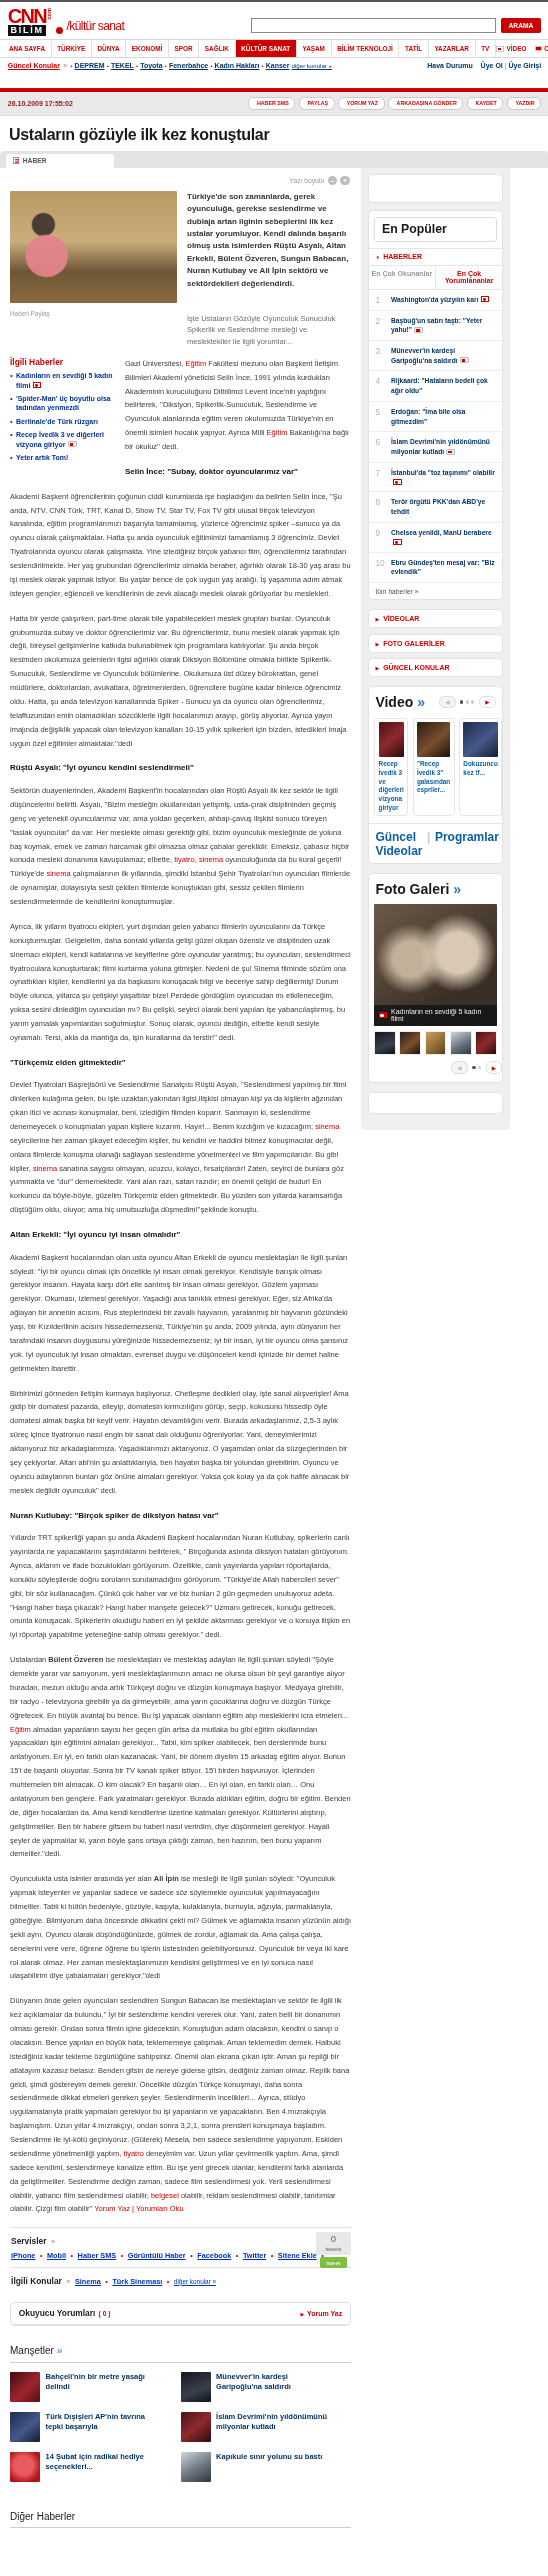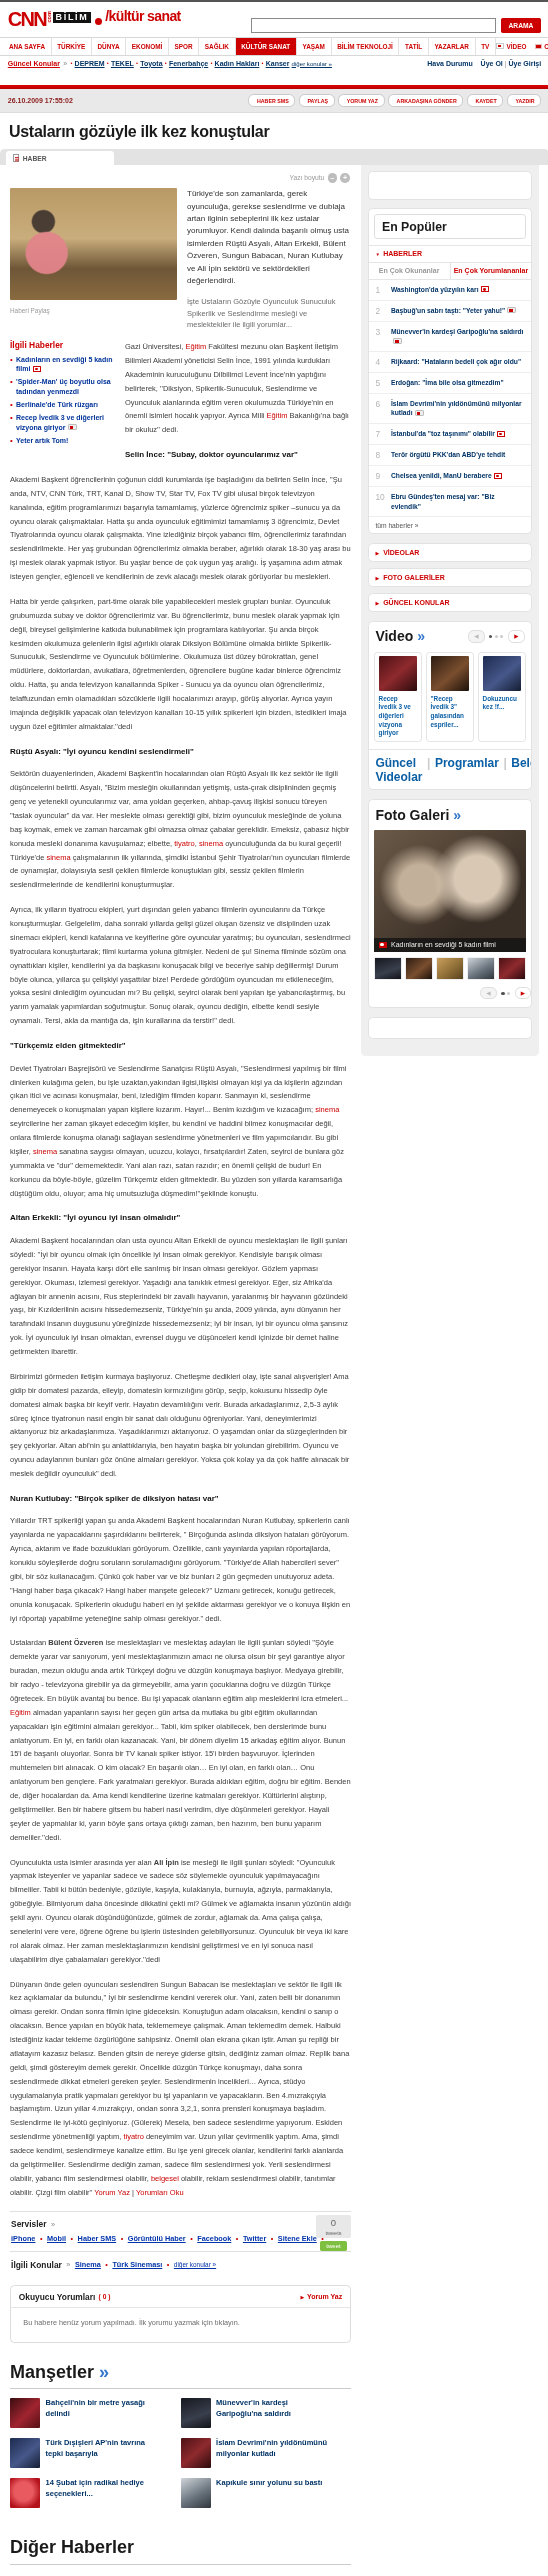--- a/index.html
+++ b/index.html
@@ -6,24 +6,24 @@
   html,body{background:#fff}
   body{font-family:"Liberation Sans","DejaVu Sans",sans-serif;color:#404040;width:549px;margin:0 auto;font-size:7.3px}
   a,.lnk{cursor:pointer;text-decoration:none}
   .page{width:549px;position:relative}
   .topstrip{height:2.2px;background:#555}
   
   .header{display:flex;align-items:flex-start;padding:5.6px 7.8px 3.3px 7.8px}
   .logoblock{display:flex;align-items:flex-end;gap:3.3px}
   .cnn{color:#cc0000;font-weight:bold;font-size:20px;letter-spacing:-1.7px;line-height:.8}
   .com{color:#cc0000;font-weight:bold;font-size:5.6px;writing-mode:vertical-rl;transform:rotate(180deg);line-height:1;margin-bottom:1.1px}
-  .cnnstack{display:flex;flex-direction:row;align-items:flex-start}
+  .cnnstack{display:flex;flex-direction:column;align-items:flex-start}
   .turk{background:#111;color:#fff;font-weight:bold;font-size:9px;letter-spacing:1.7px;padding:0.6px 2.8px;margin-top:1.1px}
   .reddot{width:7.3px;height:7.3px;border-radius:50%;background:#cc0000;margin-bottom:1.7px}
-  .section-name{color:#cc0000;font-weight:bold;font-size:14px;margin-bottom:3px;letter-spacing:-0.6px}
+  .section-name{color:#cc0000;font-weight:normal;font-size:12px;margin-bottom:3px;letter-spacing:-0.6px}
   .searcharea{margin-left:auto;display:flex;gap:4.5px;align-items:center;margin-top:10px}
   .searchbox{width:245px;height:15.6px;border:1.1px solid #8a8a8a;background:#fff;padding:0 3.3px;font-size:7.3px}
   .btn-arama{background:#cc0000;color:#fff;font-weight:bold;font-size:6.7px;border:0;border-radius:1.7px;height:15.6px;padding:0 7.8px;cursor:pointer}
   
   .mainnav{display:flex;align-items:stretch;border-top:0.6px solid #d8d8d8;border-bottom:0.6px solid #d8d8d8;height:19px;padding:0 3.3px}
   .mainnav ul{display:flex;list-style:none}
   .mainnav li{display:flex;align-items:center;padding:0 5.6px;border-right:0.6px solid #e2e2e2;color:#cc0000;font-weight:bold;font-size:6.4px;cursor:pointer;white-space:nowrap}
   .mainnav li.active{background:#cc0000;color:#fff}
   .navright{margin-left:auto;display:flex;align-items:center;gap:9px;padding-right:2.2px}
   .navright .nri{display:flex;align-items:center;gap:2.8px;color:#cc0000;font-weight:bold;font-size:6.4px;cursor:pointer}
@@ -50,37 +50,37 @@
   .pill{background:#fff;border:0.6px solid #c9c9c9;border-radius:5.6px;color:#cc0000;font-size:5.3px;font-weight:bold;padding:2.2px 5.6px;cursor:pointer;display:flex;align-items:center;gap:2.2px;white-space:nowrap}
   
   .pagetitle{font-size:16px;font-weight:bold;color:#1a1a1a;padding:10px 9px 7.8px 9px;letter-spacing:-0.3px}
   .tabstrip{background:#e3e3e3;height:16.7px;display:flex;align-items:flex-end;padding-left:5.6px;border-radius:4.5px 4.5px 0 0}
   .tab{background:#fff;border-radius:3.3px 3.3px 0 0;height:14.5px;display:flex;align-items:center;gap:3.3px;padding:0 67px 0 7.8px;font-size:6.7px;font-weight:bold;color:#555}
   .docicon{width:6.1px;height:7.3px;background:#fff;border:0.6px solid #999;position:relative}
   .docicon:after{content:"";position:absolute;left:1.1px;top:1.1px;width:3.3px;height:0.8px;background:#cc3333;box-shadow:0 1.7px 0 #cc3333,0 3.3px 0 #cc3333}
   
   .contentwrap{display:flex;background:#fff}
   .leftcol{width:361px;padding:3.3px 10px 16.7px 10px}
-  .sidebar{width:178px;background:#efefef;border-radius:0 0 4.5px 4.5px;padding:5.6px 6.7px 9px 6.7px;align-self:flex-start}
+  .sidebar{width:149px;background:#efefef;border-radius:0 0 4.5px 4.5px;padding:5.6px 6.7px 9px 6.7px;align-self:flex-start}
   
   .fsrow{display:flex;justify-content:flex-end;align-items:center;gap:3.3px;color:#999;font-size:6.7px;padding:4.5px 1.1px 5.6px 0}
   .fsbtn{width:9.5px;height:9.5px;border-radius:50%;background:#bdbdbd;color:#fff;font-weight:bold;text-align:center;line-height:9px;font-size:7.3px;cursor:pointer;border:0}
   
   .row1{display:flex;gap:10px}
   .photoblock{width:167px;flex:none}
   .photo{width:167px;height:112px;border-radius:1.1px;background:
     radial-gradient(circle at 22% 58%, rgba(226,132,138,.95) 0 14%, rgba(226,132,138,0) 15%),
     radial-gradient(circle at 20% 30%, rgba(60,50,45,.9) 0 7%, rgba(60,50,45,0) 8%),
     linear-gradient(180deg,#b99a66 0%,#c9ad7c 45%,#6e5637 72%,#8a6b40 100%)}
   .sharerow{display:flex;align-items:center;gap:4.5px;margin-top:5.6px}
   .sharelabel{color:#9a9a9a;font-size:6.4px}
   .sicons{display:flex;gap:1.7px}
   .sic{width:9.5px;height:9.5px;border-radius:1.1px;color:#fff;font-size:6.1px;font-weight:bold;text-align:center;line-height:9.5px;cursor:pointer}
   .intro{flex:1}
-  .lead{font-size:8px;font-weight:normal;color:#333;line-height:1.55;margin-bottom:9px}
+  .lead{font-size:8px;font-weight:bold;color:#333;line-height:1.55;margin-bottom:23px}
   .lead2{font-size:7.5px;color:#6d6d6d;line-height:1.5}
   
   .row2{display:flex;gap:9px;margin-top:10px}
   .related{width:106px;flex:none}
   .related h3{color:#cc0000;font-size:8.4px;margin-bottom:4.5px}
   .related ul{list-style:none}
   .related li{display:flex;gap:3.3px;margin-bottom:3.9px;font-size:7px;line-height:1.35}
   .rbullet{color:#cc0000;font-size:7.8px;line-height:1.2}
   .related a{color:#003399;font-weight:bold}
   .col1blocks{flex:1}
@@ -113,21 +113,21 @@
   
   .combox{border:0.6px solid #ddd;border-radius:4.5px;margin-top:7.8px}
   .comhead{display:flex;align-items:center;padding:5.6px 7.8px;border-bottom:0.6px solid #e5e5e5}
   .comtitle{font-size:8.4px;font-weight:bold;color:#222}
   .comcount{color:#cc0000;font-weight:bold;margin-left:3.3px;font-size:6.7px}
   .comwrite{margin-left:auto;color:#cc0000;font-weight:bold;font-size:7px;cursor:pointer}
   .comwrite:before{content:"▶";font-size:5px;margin-right:2.8px}
   .combody{padding:10px 7.8px 14.5px 12.3px;color:#6d6d6d;font-size:7.3px}
   
   .secblock{margin-top:19px}
-  .sechead{font-size:18px;font-weight:bold;color:#1a1a1a;padding-bottom:5.6px}
+  .sechead{font-size:10px;font-weight:normal;color:#1a1a1a;padding-bottom:5.6px}
   .sechead .arr2{color:#3377cc;cursor:pointer}
   .secline{border-top:0.6px solid #ccc;margin-bottom:9px}
   .mgrid{display:flex;flex-wrap:wrap}
   .mitem{width:50%;display:flex;gap:5.6px;margin-bottom:10px;padding-right:16px}
   .thumb{width:30px;height:30px;flex:none;border-radius:1.1px}
   .mitem a{color:#003366;font-weight:bold;font-size:7.5px;line-height:1.4}
   .tone-a{background:linear-gradient(135deg,#3a0d10,#a02430 55%,#551015)}
   .tone-b{background:linear-gradient(160deg,#15181f,#3a3f4d 60%,#101217)}
   .tone-c{background:linear-gradient(140deg,#1d2b4f,#46588a 55%,#141d33)}
   .tone-d{background:linear-gradient(140deg,#4c1114,#8e2a2e 50%,#2c0a0c)}
@@ -461,21 +461,20 @@
           <button class="tweetbtn">tweet</button>
         </div>
       </div>
 
       <div class="combox">
         <div class="comhead">
           <span class="comtitle">Okuyucu Yorumları</span>
           <span class="comcount">( 0 )</span>
           <span class="comwrite lnk">Yorum Yaz</span>
         </div>
-        <div class="combody">Bu habere henüz yorum yapılmadı. İlk yorumu yazmak için tıklayın.</div>
       </div>
 
       <div class="secblock">
         <div class="sechead"><span>Manşetler</span> <span class="arr2 lnk">»</span></div>
         <div class="secline"></div>
         <div class="mgrid">
 
             <div class="mitem">
               <div class="thumb tone-a"></div>
               <a>Bahçeli'nin bir metre yasağı delindi</a>

